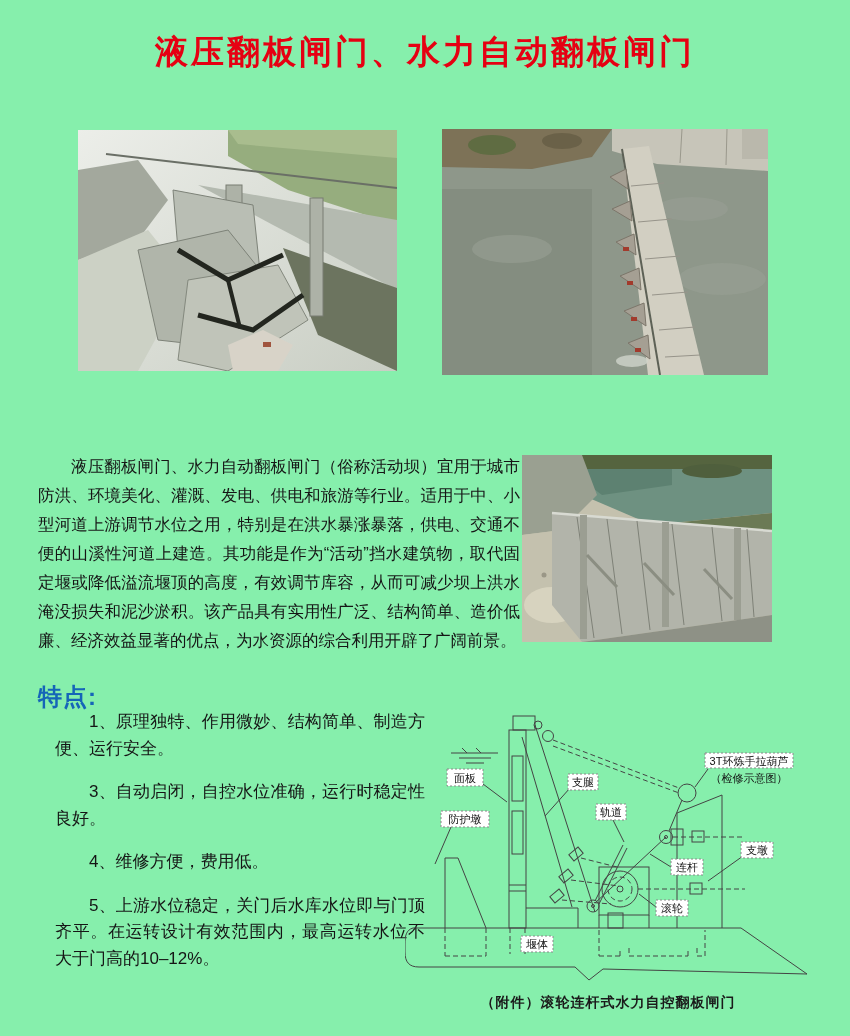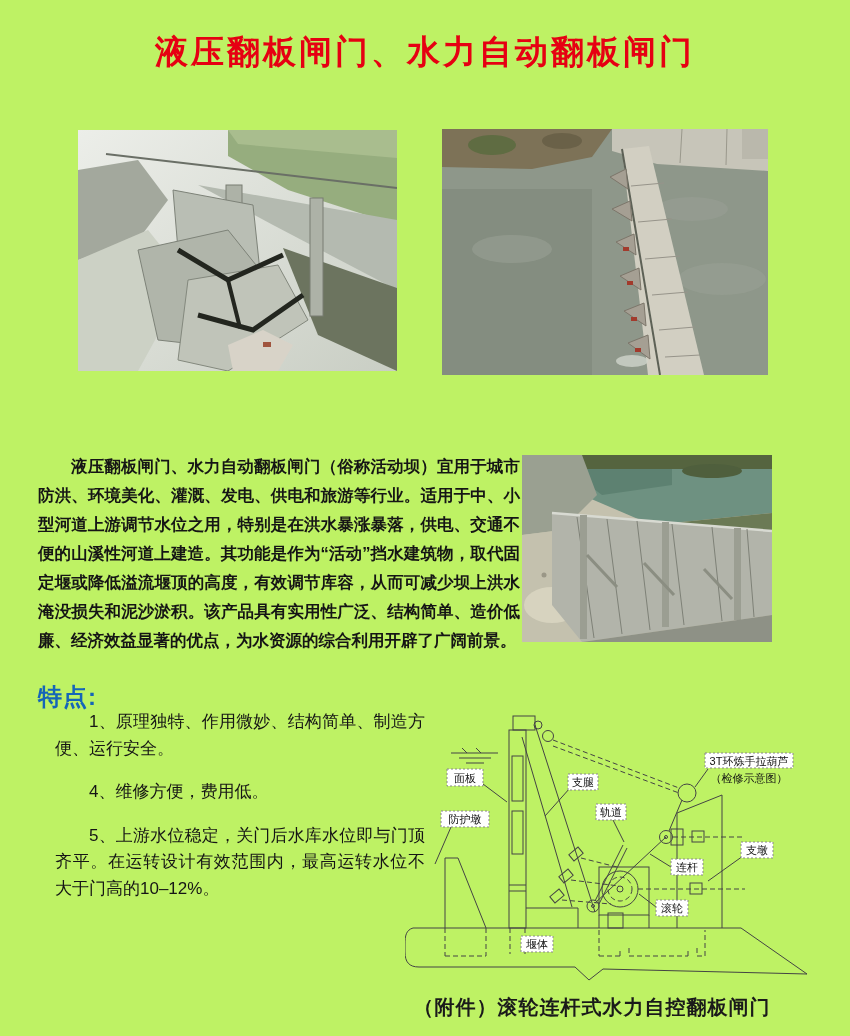--- a/index.html
+++ b/index.html
@@ -1,42 +1,42 @@
 <!DOCTYPE html>
 <html><head>
 <meta charset="utf-8">
 <style>
   html,body { margin:0; padding:0; background:#ffffff; }
   .page {
-    position:relative; width:850px; height:1036px; background:#bef264;
+    position:relative; width:850px; height:1036px; background:#86efac;
     font-family:"Liberation Sans", sans-serif; color:#1a1a1a; overflow:hidden;
   }
   .doc-title {
     position:absolute; top:30px; left:0; width:850px; text-align:center;
     font-size:33px; font-weight:bold; letter-spacing:3px; color:#e60012;
   }
   .photo { position:absolute; display:block; }
   .sec-head {
     position:absolute; left:38px; font-size:24px; font-weight:bold;
     letter-spacing:1px; color:#1565b8;
   }
   .intro {
     position:absolute; left:38px; top:452px; width:482px;
-    font-size:16.5px; line-height:29px; text-align:justify; color:#151515;font-weight:bold;
+    font-size:16.5px; line-height:29px; text-align:justify; color:#151515;
   }
   .intro p { margin:0; text-indent:2em; }
   .features {
     position:absolute; left:38px; top:692px; width:404px;
     font-size:17px; line-height:26.5px; text-align:justify; color:#151515;
   }
   .features p { margin:17px; text-indent:2em; }
   .diagram { position:absolute; left:405px; top:690px; }
   .diagram-caption {
-    position:absolute; left:372px; top:994px; width:440px; text-align:center;
-    font-size:20px; font-weight:bold; color:#1a1a1a; letter-spacing:1px;
+    position:absolute; left:388px; top:994px; width:440px; text-align:center;
+    font-size:14px; font-weight:bold; color:#1a1a1a; letter-spacing:1px;
   }
   svg .ln   { stroke:#444; stroke-width:1; fill:none; }
   svg .lnd  { stroke:#444; stroke-width:1; fill:none; stroke-dasharray:5 3; }
   svg .lbox { stroke:#888; stroke-width:1; fill:#ffffff; stroke-dasharray:2 2; }
   svg .ltxt { font-family:"Liberation Sans", sans-serif; font-size:11px; fill:#111; }
 </style>
 </head>
 <body>
 
 <div class="page">
@@ -143,20 +143,21 @@
       <line x1="122" y1="108" x2="152" y2="140"></line>
       <line x1="182" y1="114" x2="210" y2="144"></line>
     </g>
     <polygon points="60,187 250,160 250,187" fill="#8e9186"></polygon>
   </svg>
 
   <div class="sec-head" style="top:681px;">特点:</div>
 
   <div class="features">
     <p>1、原理独特、作用微妙、结构简单、制造方便、运行安全。</p>
+    <p>3、自动启闭，自控水位准确，运行时稳定性良好。</p>
     <p>4、维修方便，费用低。</p>
     <p>5、上游水位稳定，关门后水库水位即与门顶齐平。在运转设计有效范围内，最高运转水位不大于门高的10–12%。</p>
   </div>
 
   <svg class="diagram" width="445" height="310" viewBox="0 0 445 310">
 
     <g class="ln">
       <line x1="46" y1="63" x2="93" y2="63"></line>
       <line x1="54" y1="68" x2="86" y2="68"></line>
       <line x1="61" y1="73" x2="79" y2="73"></line>

